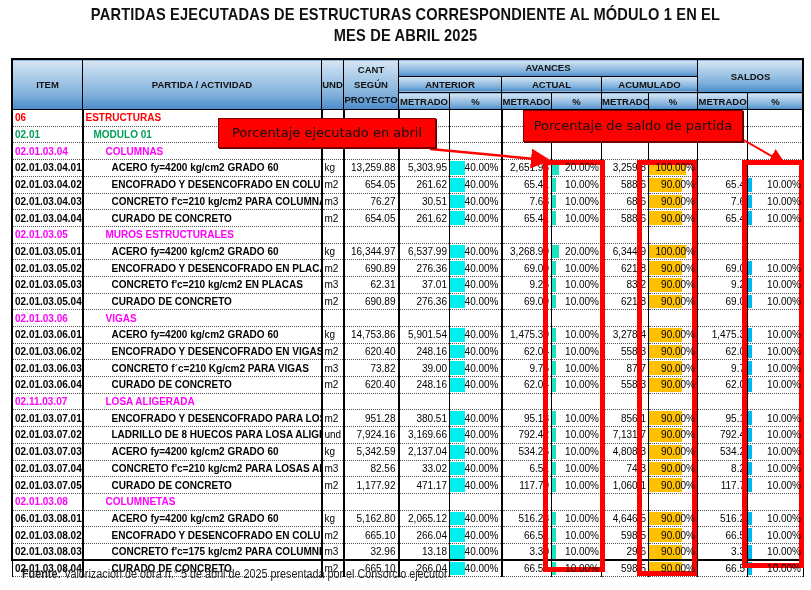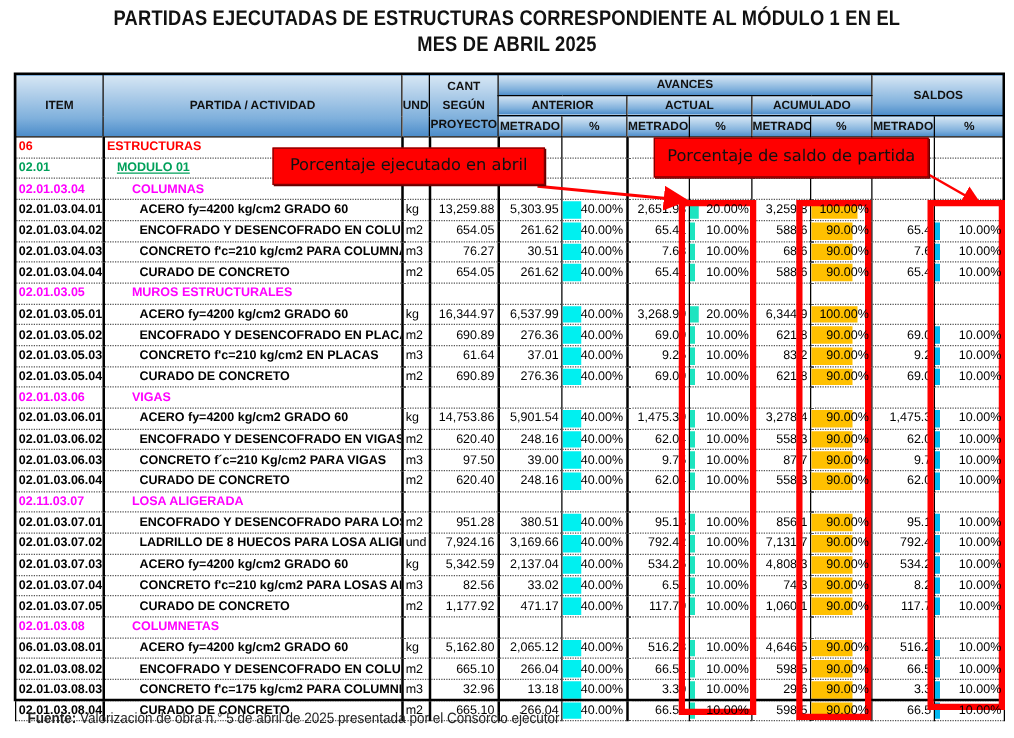--- a/index.html
+++ b/index.html
@@ -15,21 +15,21 @@
   .pct { text-align:right; position:relative; }
   .bar { position:absolute; left:0; top:1px; bottom:1px; }
   .bar-ant { background:#00f0f0; }
   .bar-act { background:#1de4c0; }
   .bar-acu { background:#ffc000; }
   .bar-sal { background:#00b8f0; }
   .pct span.v { position:relative; z-index:1; }
   .lvl-red td { color:#ff0000; font-weight:bold; }
   .lvl-green td { color:#00a05a; font-weight:bold; }
   .lvl-magenta td { color:#ff00ff; font-weight:bold; }
-  .lvl-green td.c-desc { padding-left:10px !important;text-decoration:underline; }
+  .lvl-green td.c-desc { padding-left:10px !important; }
   .lvl-magenta td.c-desc { padding-left:22px !important; }
   .lvl-red td.c-desc { padding-left:2px !important; }
   .thick-l { border-left:2px solid #000 !important; }
   .outer { position:absolute; left:11px; top:58px; width:793px; height:503px; border:2px solid #000; pointer-events:none; box-sizing:border-box; }
   .callout { position:absolute; background:#ff0000; border:1px solid #800000; color:#111; font-size:13px; text-align:center; font-family:"DejaVu Sans", sans-serif; box-shadow:1px 1px 0 #600; }
   .redbox { position:absolute; border:5px solid #ff0000; box-sizing:border-box; pointer-events:none; }
   .source { position:absolute; left:22px; top:567px; font-size:12px; color:#222; transform:scaleX(0.9); transform-origin:left top; }
   .source b { font-weight:bold; }
   svg.arrows { position:absolute; left:0; top:0; pointer-events:none; }
 </style>
@@ -219,21 +219,21 @@
         <td class="pct"><div class="bar bar-act" style="width: 3.7px;"></div><span class="v">10.00%</span></td>
         <td class="num">621.8</td>
         <td class="pct"><div class="bar bar-acu" style="width: 33.3px;"></div><span class="v">90.00%</span></td>
         <td class="num">69.0</td>
         <td class="pct"><div class="bar bar-sal" style="width: 3.7px;"></div><span class="v">10.00%</span></td>
       </tr>
       <tr>
         <td class="c-item">02.01.03.05.03</td>
         <td class="c-desc thick-l">CONCRETO f'c=210 kg/cm2 EN PLACAS</td>
         <td class="thick-l">m3</td>
-        <td class="num thick-l">61.64</td>
+        <td class="num thick-l">62.31</td>
         <td class="num thick-l">37.01</td>
         <td class="pct"><div class="bar bar-ant" style="width: 14.8px;"></div><span class="v">40.00%</span></td>
         <td class="num thick-l">9.25</td>
         <td class="pct"><div class="bar bar-act" style="width: 3.7px;"></div><span class="v">10.00%</span></td>
         <td class="num">83.2</td>
         <td class="pct"><div class="bar bar-acu" style="width: 33.3px;"></div><span class="v">90.00%</span></td>
         <td class="num">9.2</td>
         <td class="pct"><div class="bar bar-sal" style="width: 3.7px;"></div><span class="v">10.00%</span></td>
       </tr>
       <tr>
@@ -289,21 +289,21 @@
         <td class="pct"><div class="bar bar-act" style="width: 3.7px;"></div><span class="v">10.00%</span></td>
         <td class="num">558.3</td>
         <td class="pct"><div class="bar bar-acu" style="width: 33.3px;"></div><span class="v">90.00%</span></td>
         <td class="num">62.0</td>
         <td class="pct"><div class="bar bar-sal" style="width: 3.7px;"></div><span class="v">10.00%</span></td>
       </tr>
       <tr>
         <td class="c-item">02.01.03.06.03</td>
         <td class="c-desc thick-l">CONCRETO f´c=210 Kg/cm2 PARA VIGAS</td>
         <td class="thick-l">m3</td>
-        <td class="num thick-l">97.50</td>
+        <td class="num thick-l">73.82</td>
         <td class="num thick-l">39.00</td>
         <td class="pct"><div class="bar bar-ant" style="width: 14.8px;"></div><span class="v">40.00%</span></td>
         <td class="num thick-l">9.75</td>
         <td class="pct"><div class="bar bar-act" style="width: 3.7px;"></div><span class="v">10.00%</span></td>
         <td class="num">87.7</td>
         <td class="pct"><div class="bar bar-acu" style="width: 33.3px;"></div><span class="v">90.00%</span></td>
         <td class="num">9.7</td>
         <td class="pct"><div class="bar bar-sal" style="width: 3.7px;"></div><span class="v">10.00%</span></td>
       </tr>
       <tr>

